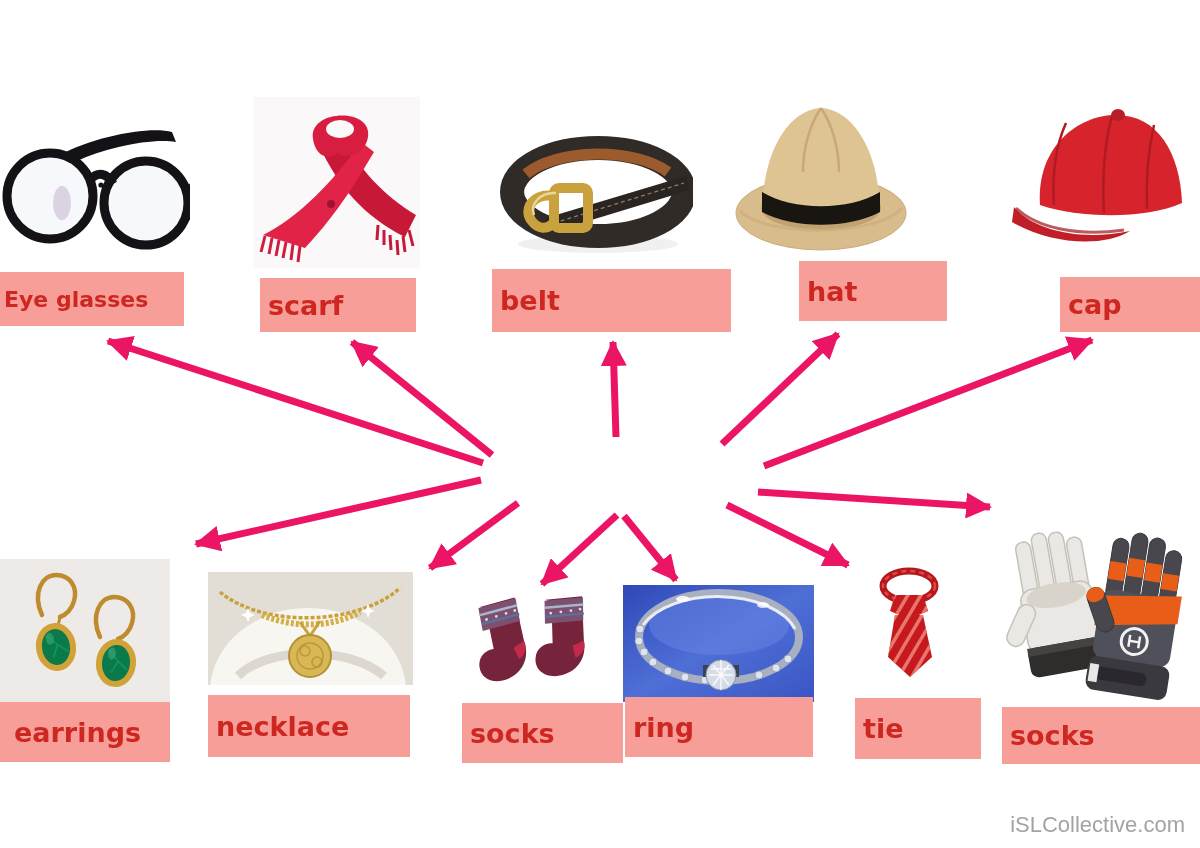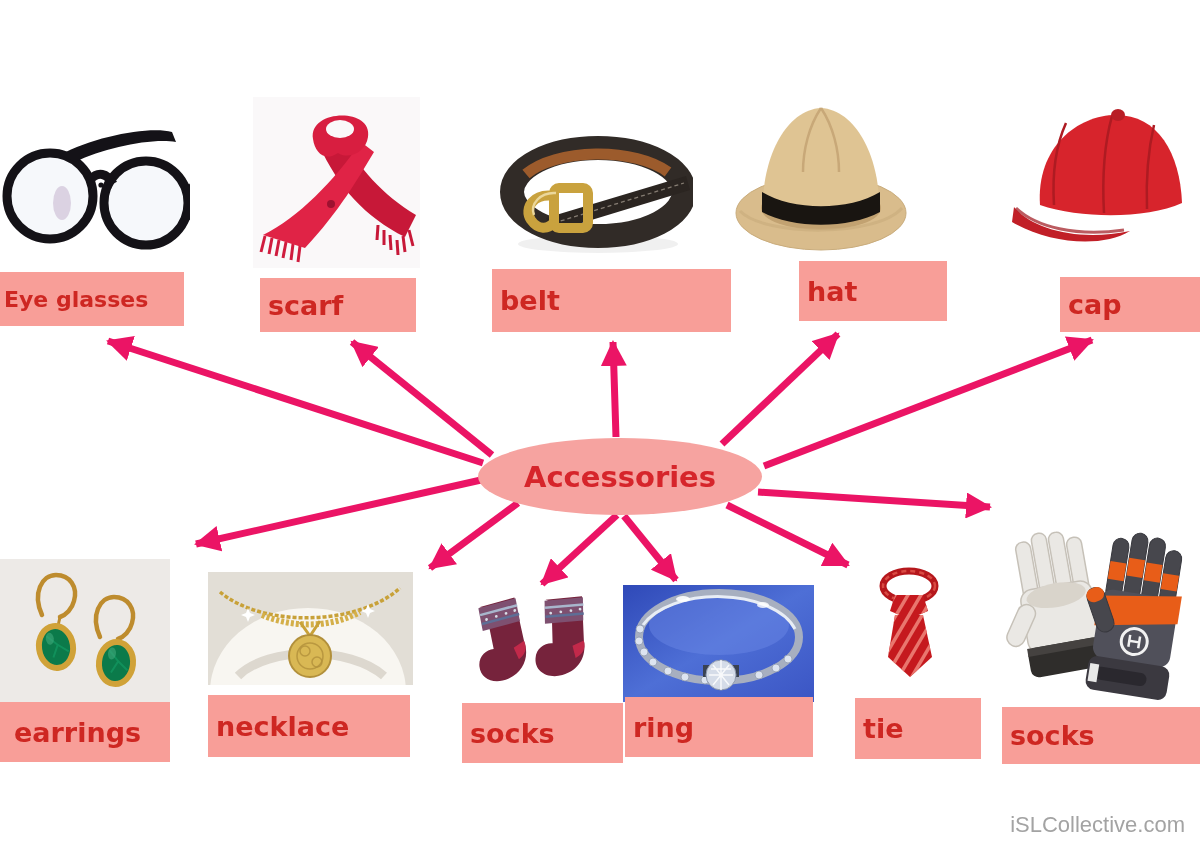--- a/index.html
+++ b/index.html
@@ -300,23 +300,20 @@
     <line class="arrow-line" x1="722" y1="444" x2="838" y2="334" marker-end="url(#ah)"></line>
     <line class="arrow-line" x1="764" y1="466" x2="1092" y2="340" marker-end="url(#ah)"></line>
     <line class="arrow-line" x1="481" y1="480" x2="196" y2="544" marker-end="url(#ah)"></line>
     <line class="arrow-line" x1="518" y1="503" x2="430" y2="568" marker-end="url(#ah)"></line>
     <line class="arrow-line" x1="617" y1="515" x2="542" y2="584" marker-end="url(#ah)"></line>
     <line class="arrow-line" x1="624" y1="516" x2="676" y2="580" marker-end="url(#ah)"></line>
     <line class="arrow-line" x1="727" y1="505" x2="848" y2="565" marker-end="url(#ah)"></line>
     <line class="arrow-line" x1="758" y1="492" x2="990" y2="507" marker-end="url(#ah)"></line>
   </svg>
 
-  <div class="center-ellipse">
-    <span>Accessories</span>
-  </div>
 
   <div class="label" style="left:0;top:272px;width:184px;height:54px;font-size:22px;padding-left:4px;">Eye glasses</div>
   <div class="label" style="left:252px;top:278px;width:156px;height:54px;margin-left:8px;">scarf</div>
   <div class="label" style="left:492px;top:269px;width:239px;height:63px;">belt</div>
   <div class="label" style="left:757px;top:261px;width:148px;height:60px;margin-left:42px;">hat</div>
   <div class="label" style="left:1022px;top:277px;width:163px;height:55px;margin-left:38px;">cap</div>
   <div class="label" style="left:0;top:702px;width:170px;height:60px;padding-left:14px;">earrings</div>
   <div class="label" style="left:208px;top:695px;width:202px;height:62px;">necklace</div>
   <div class="label" style="left:625px;top:697px;width:188px;height:60px;">ring</div>
   <div class="label" style="left:462px;top:703px;width:161px;height:60px;">socks</div>

